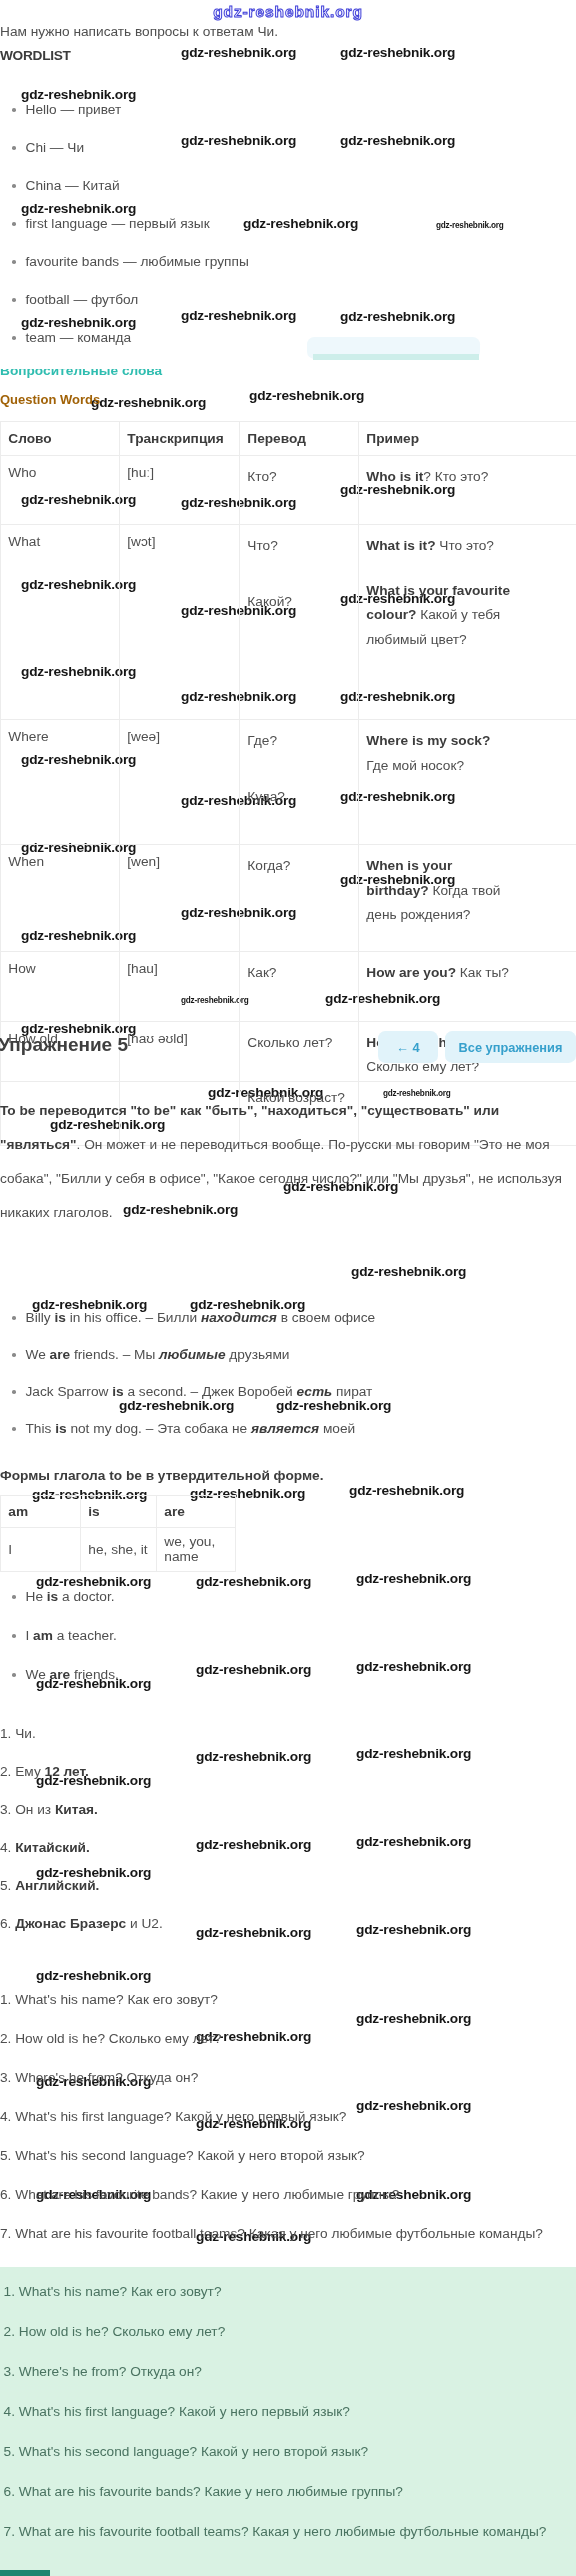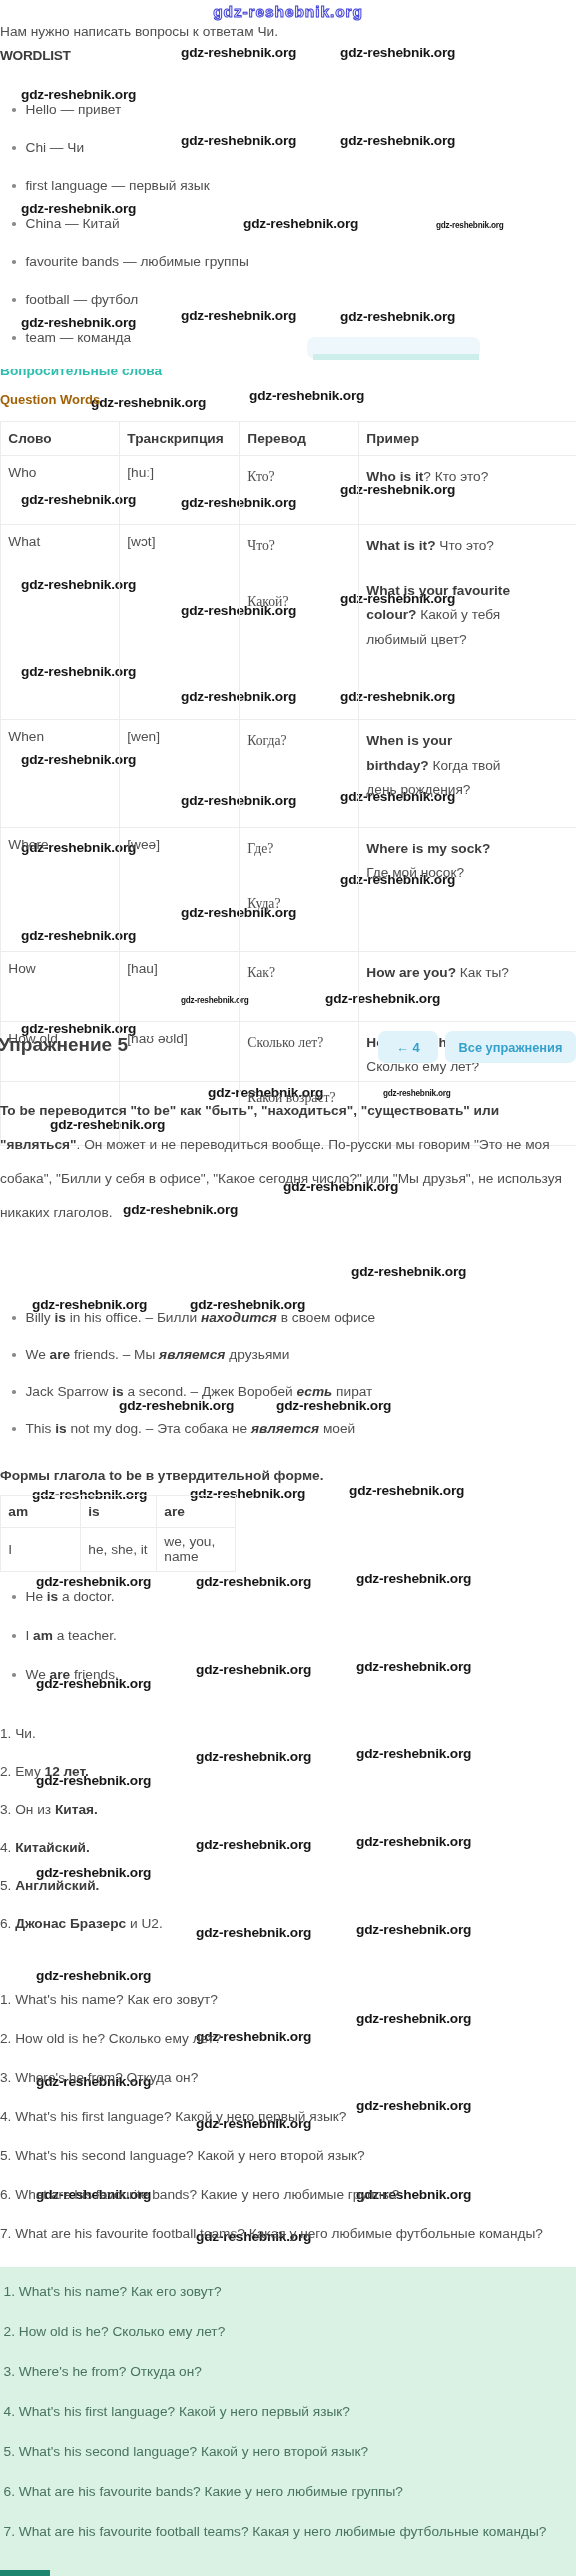--- a/index.html
+++ b/index.html
@@ -33,21 +33,21 @@
 
   .hidden-heading { position:absolute; top:363px; left:0; font-size:13.7px; font-weight:700; color:#2fbdb0; }
   .hidden-cover { position:absolute; top:358px; left:0; width:191px; height:11px; background:#fff; }
 
   .qw-title { position:absolute; top:392px; left:0; font-size:13px; font-weight:700; color:#a16207; }
 
   .main-table { position:absolute; top:421px; left:0; width:576px; border-collapse:collapse; table-layout:fixed; }
   .main-table th, .main-table td { border:0.9px solid #ececec; vertical-align:top; text-align:left;
         font-size:13.7px; color:#4f4f4f; padding:9px 7.3px 3.6px 7.3px; font-weight:400; overflow:hidden; }
   .main-table th { font-weight:700; color:#3c3c3c; height:34px; }
-  .main-table td .tr-item { margin-bottom:31px; line-height:24.6px;font-family:Liberation Serif, serif; }
+  .main-table td .tr-item { margin-bottom:31px; line-height:24.6px; }
   .main-table td .ex-item { margin-bottom:20px; line-height:24.6px; max-width:144px; }
 
   .exercise-title { position:absolute; top:1034px; left:-1.8px; font-size:19px; font-weight:700; color:#3f3f3f; }
   .pill-btn { position:absolute; top:1031px; height:32px; background:#e1f3fa; color:#36a0cc;
               border:none; border-radius:7.3px; font-family:"Liberation Sans",sans-serif;
               font-size:12.8px; font-weight:700; cursor:pointer; }
   #prev-btn { left:378px; width:60px; }
   #all-btn  { left:445px; width:131px; }
 
   .divider { position:absolute; top:1081px; left:0; width:576px; height:0.9px; background:#ececec; }
@@ -169,22 +169,22 @@
       <span class="wm" style="left: 388px; top: 2534px; font-size: 8.2px;">gdz-reshebnik.org</span>
     </div>
 
   <div class="intro body-text">Нам нужно написать вопросы к ответам Чи.</div>
 
   <div class="wordlist-title">WORDLIST</div>
 
   <div class="bullets" id="wordlist-items">
       <div class="bullet-row body-text"><span class="dot"></span><span>Hello — привет</span></div>
       <div class="bullet-row body-text"><span class="dot"></span><span>Chi — Чи</span></div>
+      <div class="bullet-row body-text"><span class="dot"></span><span>China — Китай</span></div>
       <div class="bullet-row body-text"><span class="dot"></span><span>first language — первый язык</span></div>
-      <div class="bullet-row body-text"><span class="dot"></span><span>China — Китай</span></div>
       <div class="bullet-row body-text"><span class="dot"></span><span>favourite bands — любимые группы</span></div>
       <div class="bullet-row body-text"><span class="dot"></span><span>football — футбол</span></div>
       <div class="bullet-row body-text"><span class="dot"></span><span>team — команда</span></div>
     </div>
 
   <div class="partial-btn"></div>
   <div class="partial-strip"></div>
 
   <div class="hidden-heading">Вопросительные слова</div>
   <div class="hidden-cover"></div>
@@ -222,41 +222,41 @@
           <td>[wɔt]</td>
           <td>
             <div class="tr-item">Что?</div>
             <div class="tr-item">Какой?</div>
           </td>
           <td>
             <div class="ex-item"><span class="b">What is it?</span><span> Что это?</span></div>
             <div class="ex-item"><span class="b">What is your favourite colour?</span><span> Какой у тебя любимый цвет?</span></div>
           </td>
         </tr>
+        <tr style="height: 79px;">
+          <td>Where</td>
+          <td>[weə]</td>
+          <td>
+            <div class="tr-item">Где?</div>
+            <div class="tr-item">Куда?</div>
+          </td>
+          <td>
+            <div class="ex-item"><span class="b">Where is my sock?</span><span> Где мой носок?</span></div>
+          </td>
+        </tr>
         <tr style="height: 98px;">
           <td>When</td>
           <td>[wen]</td>
           <td>
             <div class="tr-item">Когда?</div>
           </td>
           <td>
             <div class="ex-item"><span class="b">When is your birthday?</span><span> Когда твой день рождения?</span></div>
           </td>
         </tr>
-        <tr style="height: 79px;">
-          <td>Where</td>
-          <td>[weə]</td>
-          <td>
-            <div class="tr-item">Где?</div>
-            <div class="tr-item">Куда?</div>
-          </td>
-          <td>
-            <div class="ex-item"><span class="b">Where is my sock?</span><span> Где мой носок?</span></div>
-          </td>
-        </tr>
         <tr style="height: 64px;">
           <td>How</td>
           <td>[hau]</td>
           <td>
             <div class="tr-item">Как?</div>
           </td>
           <td>
             <div class="ex-item"><span class="b">How are you?</span><span> Как ты?</span></div>
           </td>
         </tr>
@@ -277,21 +277,21 @@
   <div class="exercise-title">Упражнение 5</div>
   <button class="pill-btn" id="prev-btn">← 4</button>
   <button class="pill-btn" id="all-btn">Все упражнения</button>
 
   <div class="divider"></div>
 
   <p class="para" id="para1"><span class="b">To be переводится "to be" как "быть", "находиться", "существовать" или "являться"</span><span>. Он может и не переводиться вообще. По-русски мы говорим "Это не моя собака", "Билли у себя в офисе", "Какое сегодня число?" или "Мы друзья", не используя никаких глаголов.</span></p>
 
   <div class="bullets" id="tobe-examples">
       <div class="bullet-row body-text"><span class="dot"></span><span>Billy </span><span class="b">is</span><span> in his office. – Билли </span><span class="b i">находится</span><span> в своем офисе</span></div>
-      <div class="bullet-row body-text"><span class="dot"></span><span>We </span><span class="b">are</span><span> friends. – Мы </span><span class="b i">являемся</span><span> друзьями</span></div>
+      <div class="bullet-row body-text"><span class="dot"></span><span>We </span><span class="b">are</span><span> friends. – Мы </span><span class="b i">любимые</span><span> друзьями</span></div>
       <div class="bullet-row body-text"><span class="dot"></span><span>Jack Sparrow </span><span class="b">is</span><span> a second. – Джек Воробей </span><span class="b i">есть</span><span> пират</span></div>
       <div class="bullet-row body-text"><span class="dot"></span><span>This </span><span class="b">is</span><span> not my dog. – Эта собака не </span><span class="b i">является</span><span> моей</span></div>
     </div>
 
   <div class="forms-heading">Формы глагола to be в утвердительной форме.</div>
 
   <table class="forms-table">
     <colgroup>
         <col style="width:80px">
         <col style="width:76px">

